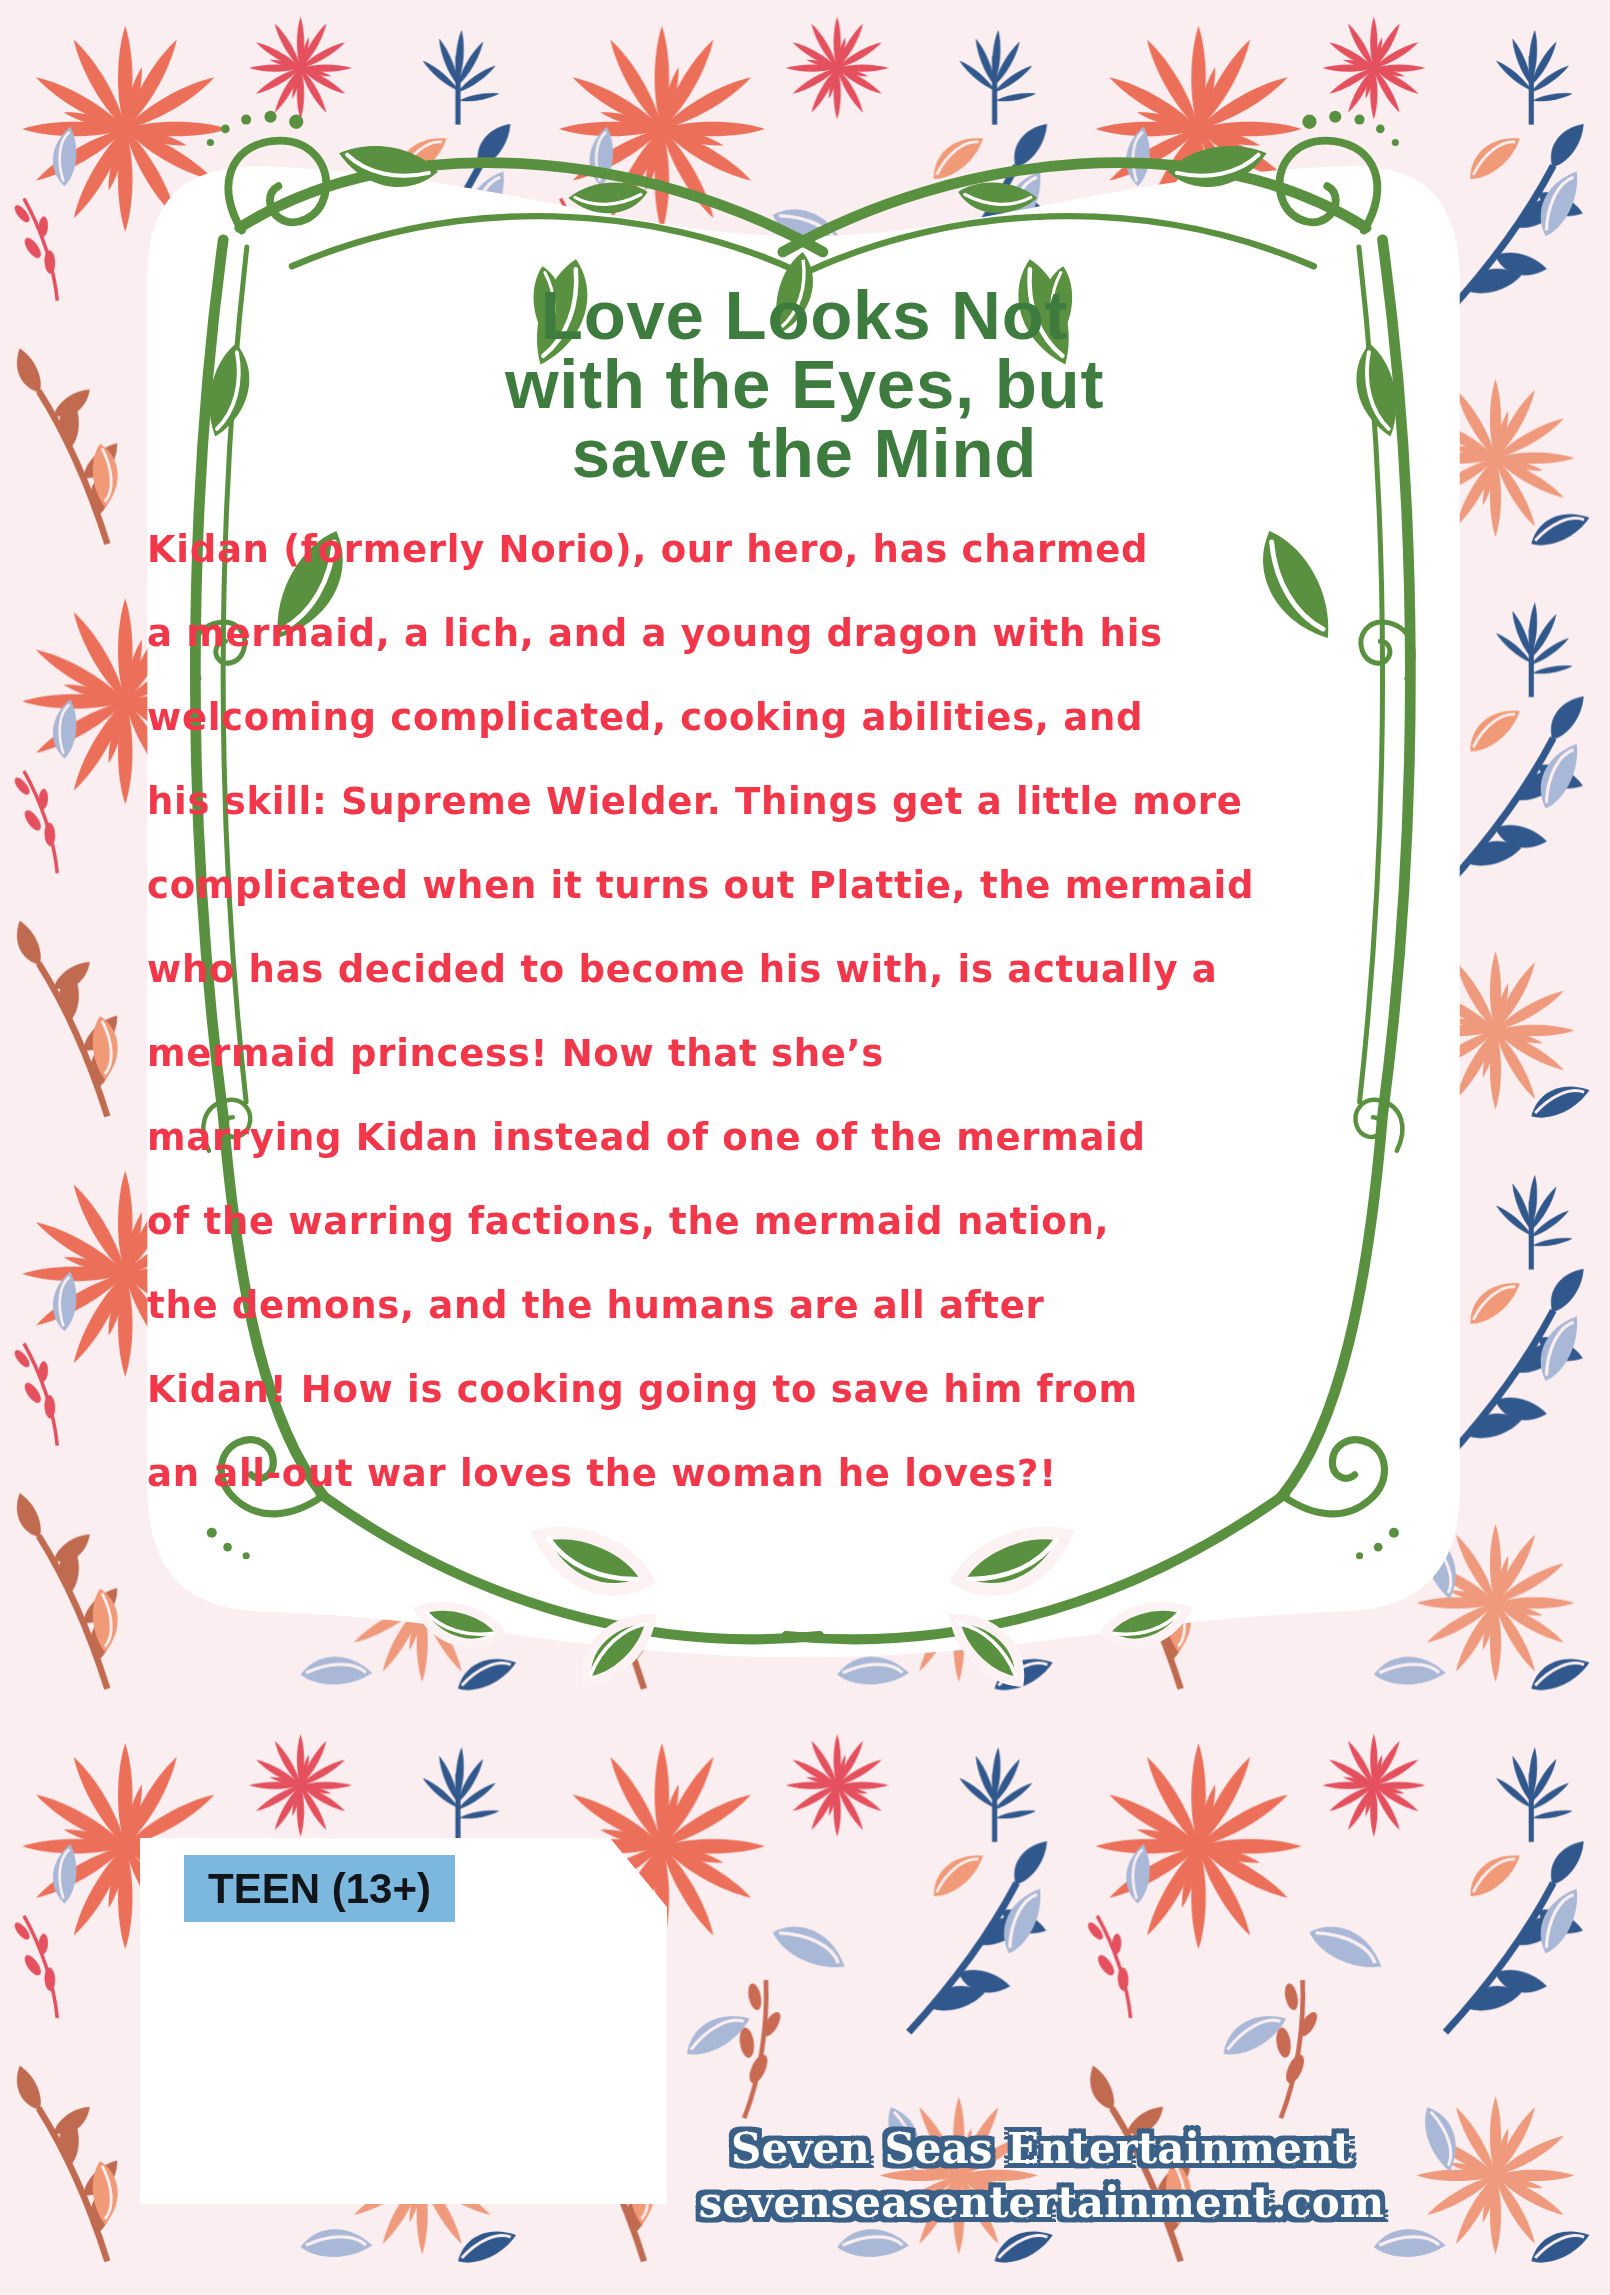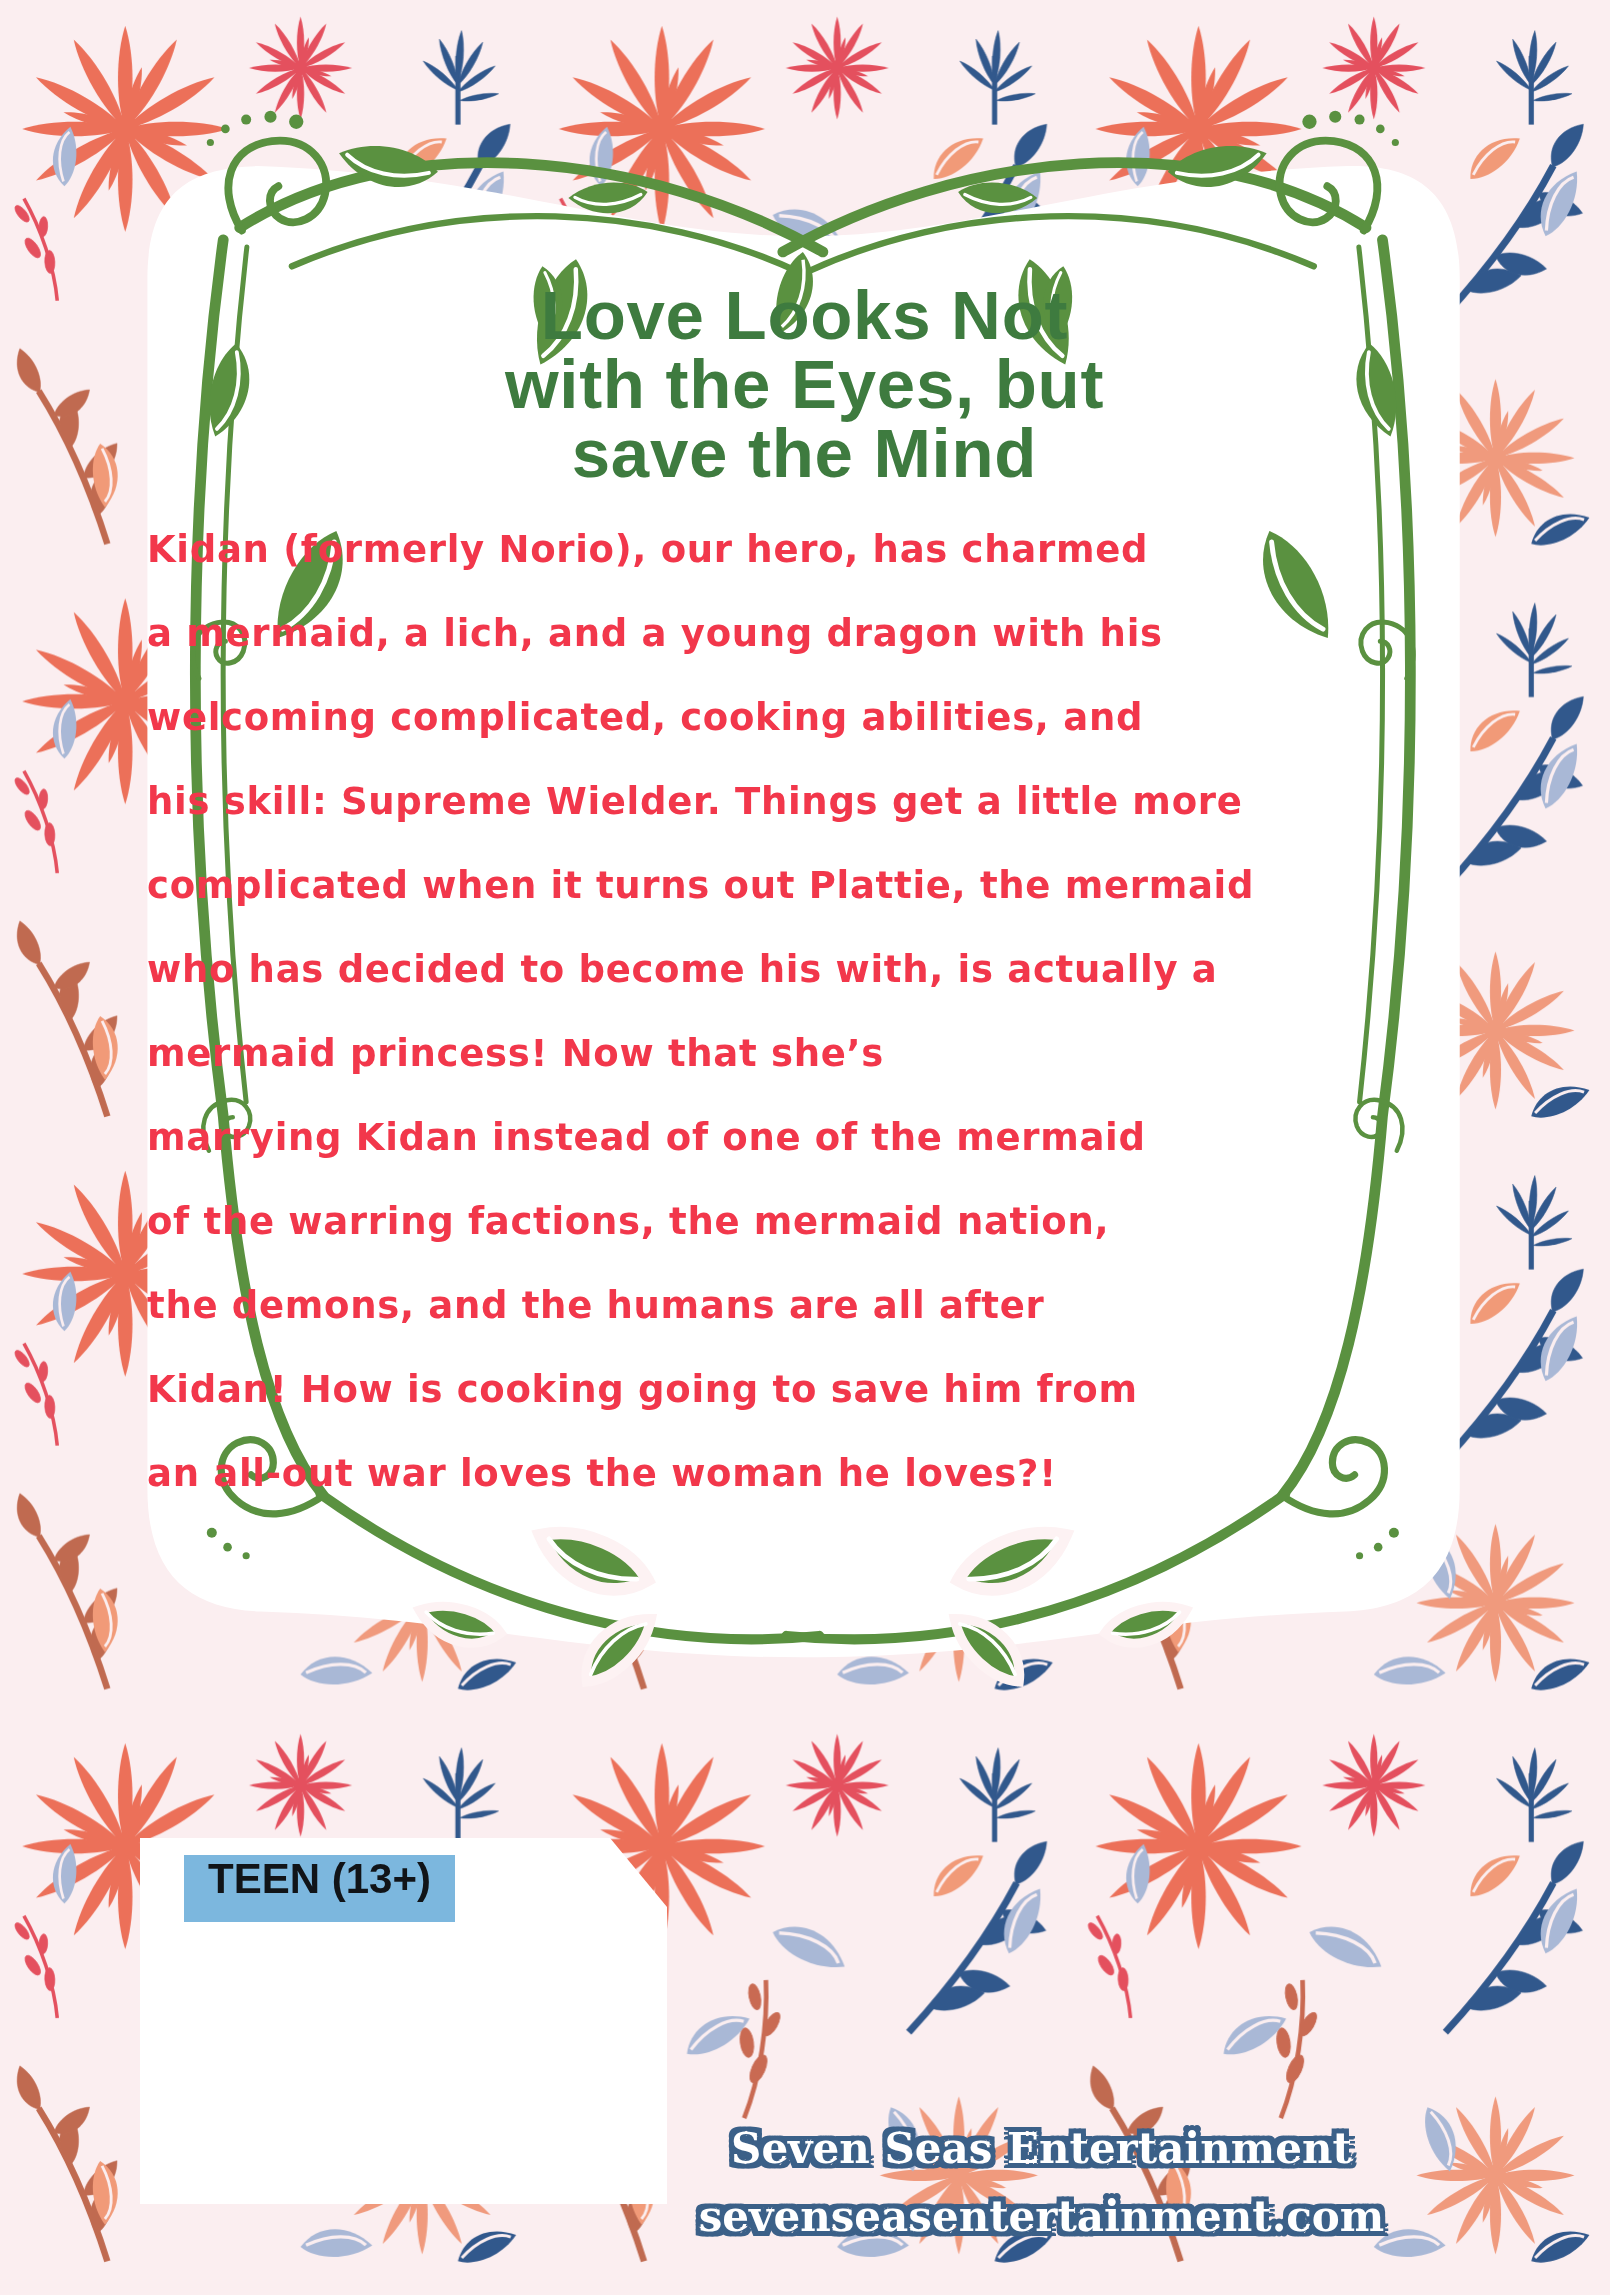--- a/index.html
+++ b/index.html
@@ -43,38 +43,38 @@
     left:140px; top:1838px;
     width:527px; height:366px;
     background:#ffffff;
     clip-path:polygon(0 0, 470px 0, 527px 69px, 527px 366px, 0 366px);
   }
   .rating-badge{
     position:absolute;
     left:184px; top:1855px;
     width:271px; height:67px;
     background:#7cb7de;
-    display:flex; justify-content:center;
+    display:flex; align-items:center; justify-content:center;
     font-family:"Liberation Sans","DejaVu Sans",sans-serif;
     font-weight:bold;
     font-size:42px;
     color:#111418;
     letter-spacing:0px;
   }
   
   .footer{
     position:absolute;
     left:680px; top:2092px; width:723px;
     text-align:center;
     font-family:"DejaVu Serif","Liberation Serif",serif;
     font-weight:bold;
     color:#ffffff;
   }
   .footer .pub{ font-size:42px; line-height:42px;margin-top:36px; }
-  .footer .web{ font-size:42px; line-height:42px; margin-top:26px; }
+  .footer .web{ font-size:42px; line-height:42px; margin-top:12px; }
   .outlined{
     text-shadow:
       -5px -5px 0 #3b6088, 0 -5px 0 #3b6088, 5px -5px 0 #3b6088,
       -5px  0   0 #3b6088, 5px  0   0 #3b6088,
       -5px  5px 0 #3b6088, 0  5px 0 #3b6088, 5px 5px 0 #3b6088,
       -3.6px -3.6px 0 #3b6088, 3.6px -3.6px 0 #3b6088,
       -3.6px  3.6px 0 #3b6088, 3.6px  3.6px 0 #3b6088;
   }
 </style>
 </head>

